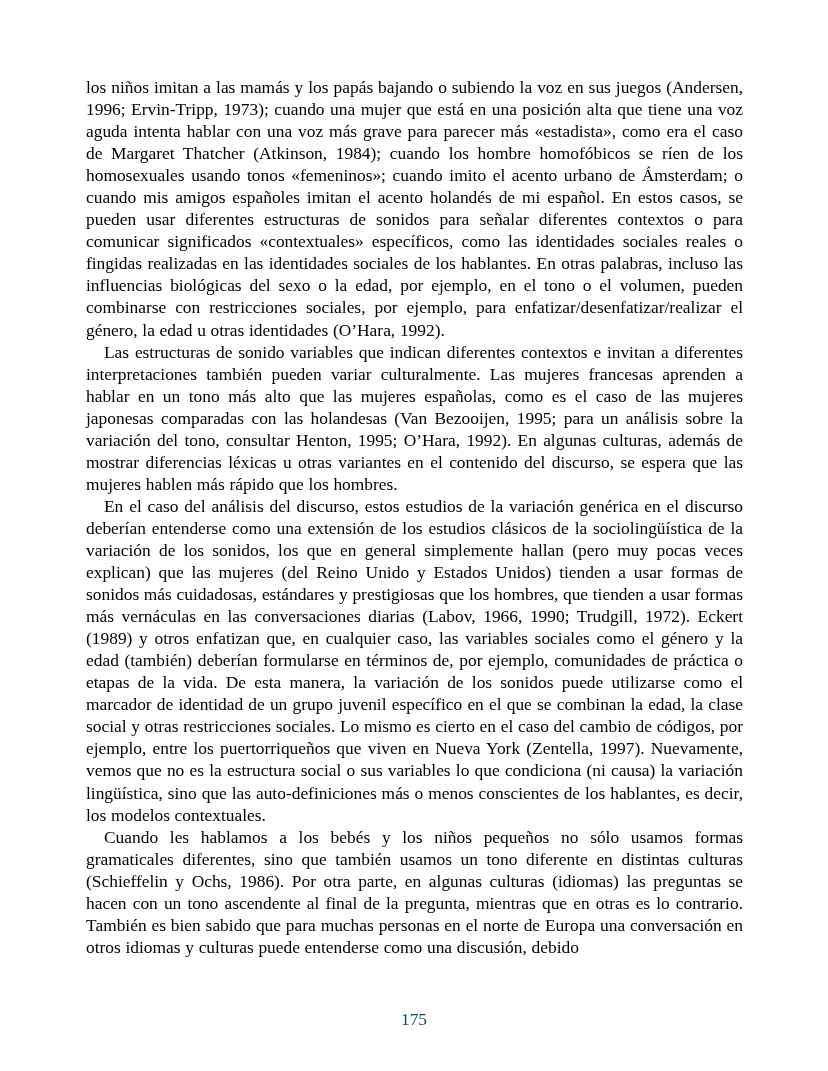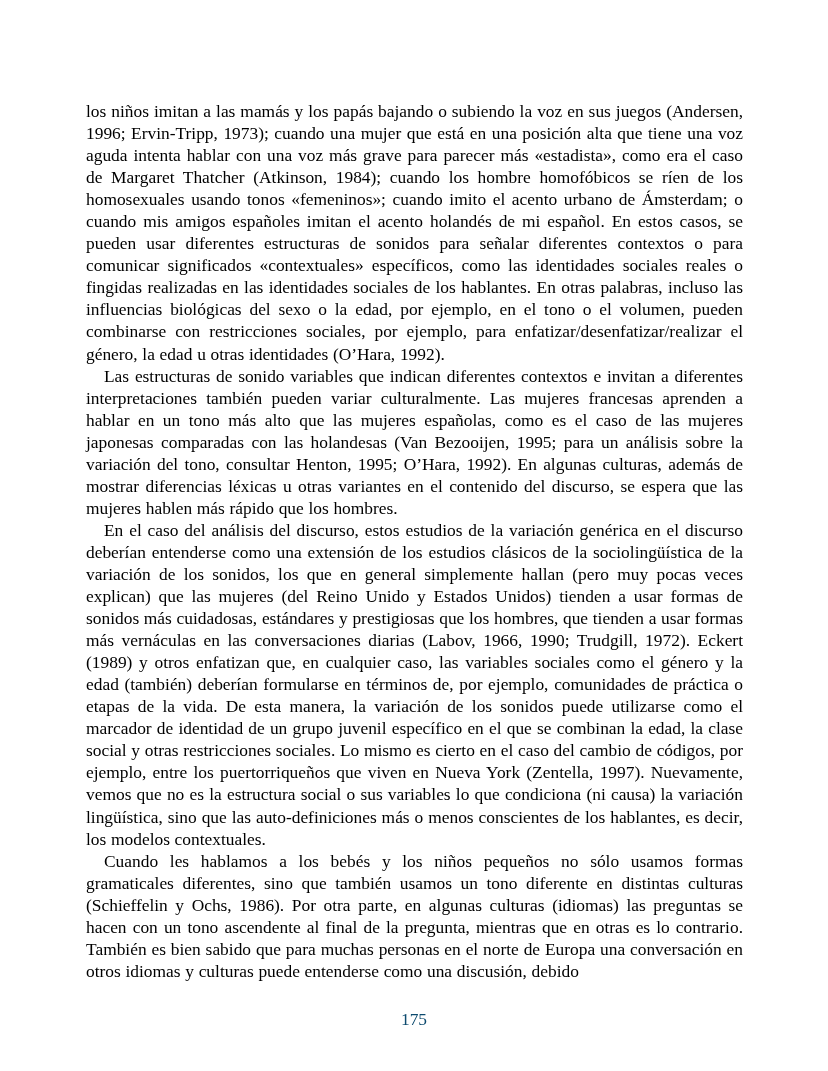--- a/index.html
+++ b/index.html
@@ -41,21 +41,20 @@
     text-align: justify;
     text-justify: inter-word;
     text-indent: 18px;
     -webkit-hyphens: none;
     hyphens: none;
     word-spacing: 0.02em;
   }
 
   p.body-paragraph.no-indent {
     text-indent: 0;
-    margin-top: 24px;
   }
 
   
 
   #page-number {
     position: absolute;
     left: 0;
     top: 1008px;
     width: 828px;
     text-align: center;

